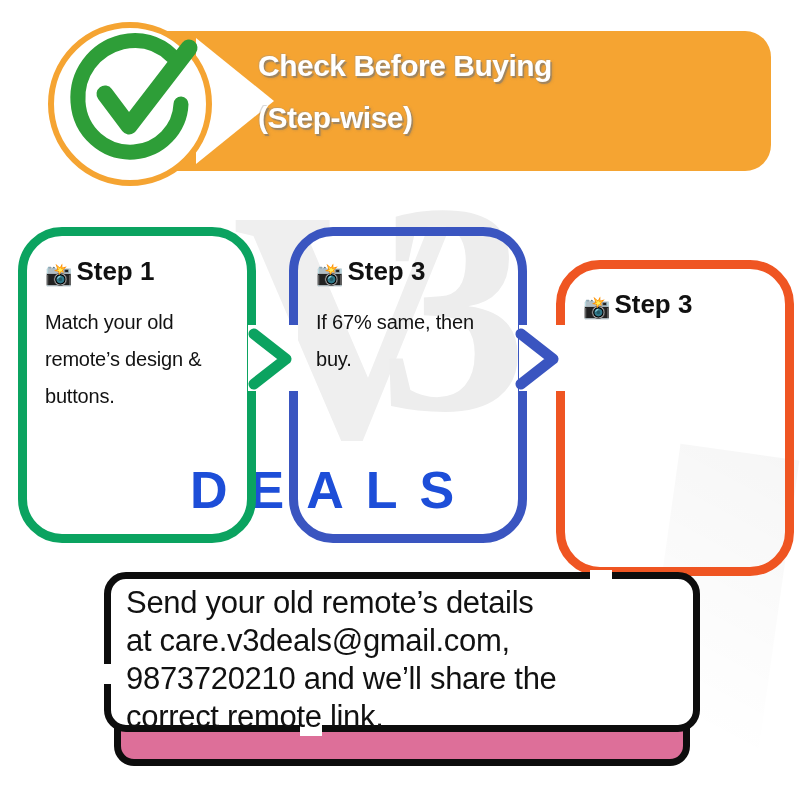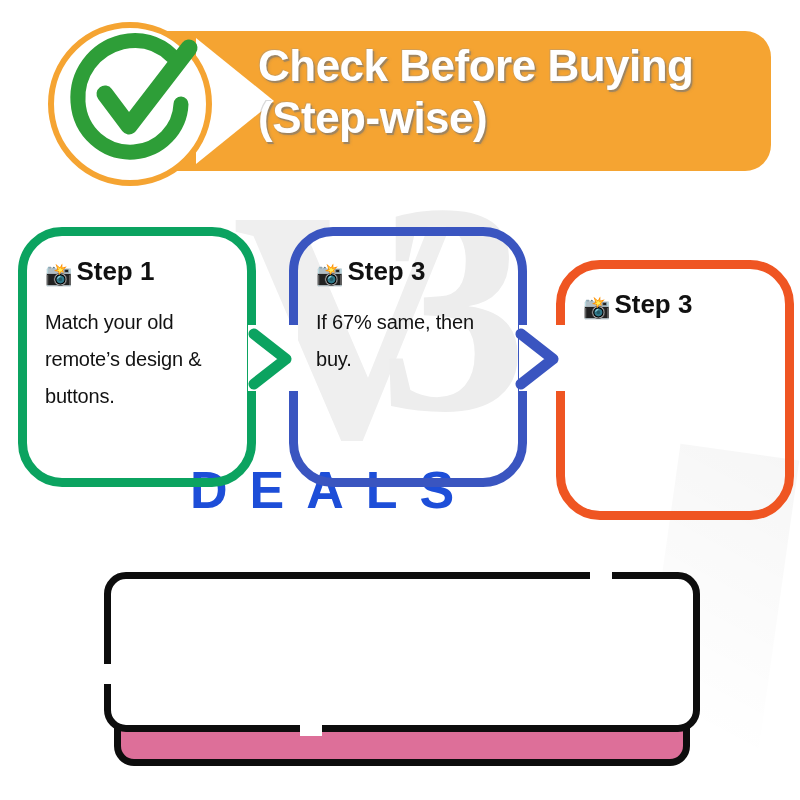--- a/index.html
+++ b/index.html
@@ -119,21 +119,21 @@
     z-index: 5;
   }
   .header-title {
     position: absolute;
     left: 258px;
     top: 40px;
     width: 510px;
     z-index: 6;
     color: #ffffff;
     font-weight: 700;
-    font-size: 44px;
+    font-size: 30px;
     line-height: 52px;
     letter-spacing: -0.5px;
     text-shadow:
       1.5px 1.5px 0 rgba(120,120,120,0.55),
       -1px -1px 0 rgba(150,150,150,0.35),
       2px 2px 3px rgba(110,110,110,0.35);
   }
   .header-title .l1 { display: block; }
   .header-title .l2 { display: block; }
 
@@ -143,21 +143,21 @@
     left: 0;
     top: 220px;
     width: 800px;
     height: 340px;
     z-index: 2;
   }
   .step {
     position: absolute;
     top: 7px;
     width: 238px;
-    height: 260px;
+    height: 316px;
     box-sizing: border-box;
     background: transparent;
     border-radius: 44px;
     border-width: 9px;
     border-style: solid;
     text-decoration: underline;
   }
   .step .inner {
     position: absolute;
     left: 18px;
@@ -330,15 +330,21 @@
       <path d="M8 6 L40 31 L8 56" fill="none" stroke="#3a55c0" stroke-width="11" stroke-linecap="round" stroke-linejoin="round"></path>
     </svg>
   </div>
 
   <div class="note">
     <div class="note-pinkbar"></div>
     <div class="note-card"></div>
     <div class="gap" id="gap-top"></div>
     <div class="gap" id="gap-left1"></div>
     <div class="gap" id="gap-bot"></div>
+    <div class="note-text">
+      <span>Send your old remote’s details</span>
+      <span>at care.v3deals@gmail.com,</span>
+      <span>9873720210 and we’ll share the</span>
+      <span>correct remote link.</span>
+    </div>
   </div>
 
 </div>
 
 </body></html>

